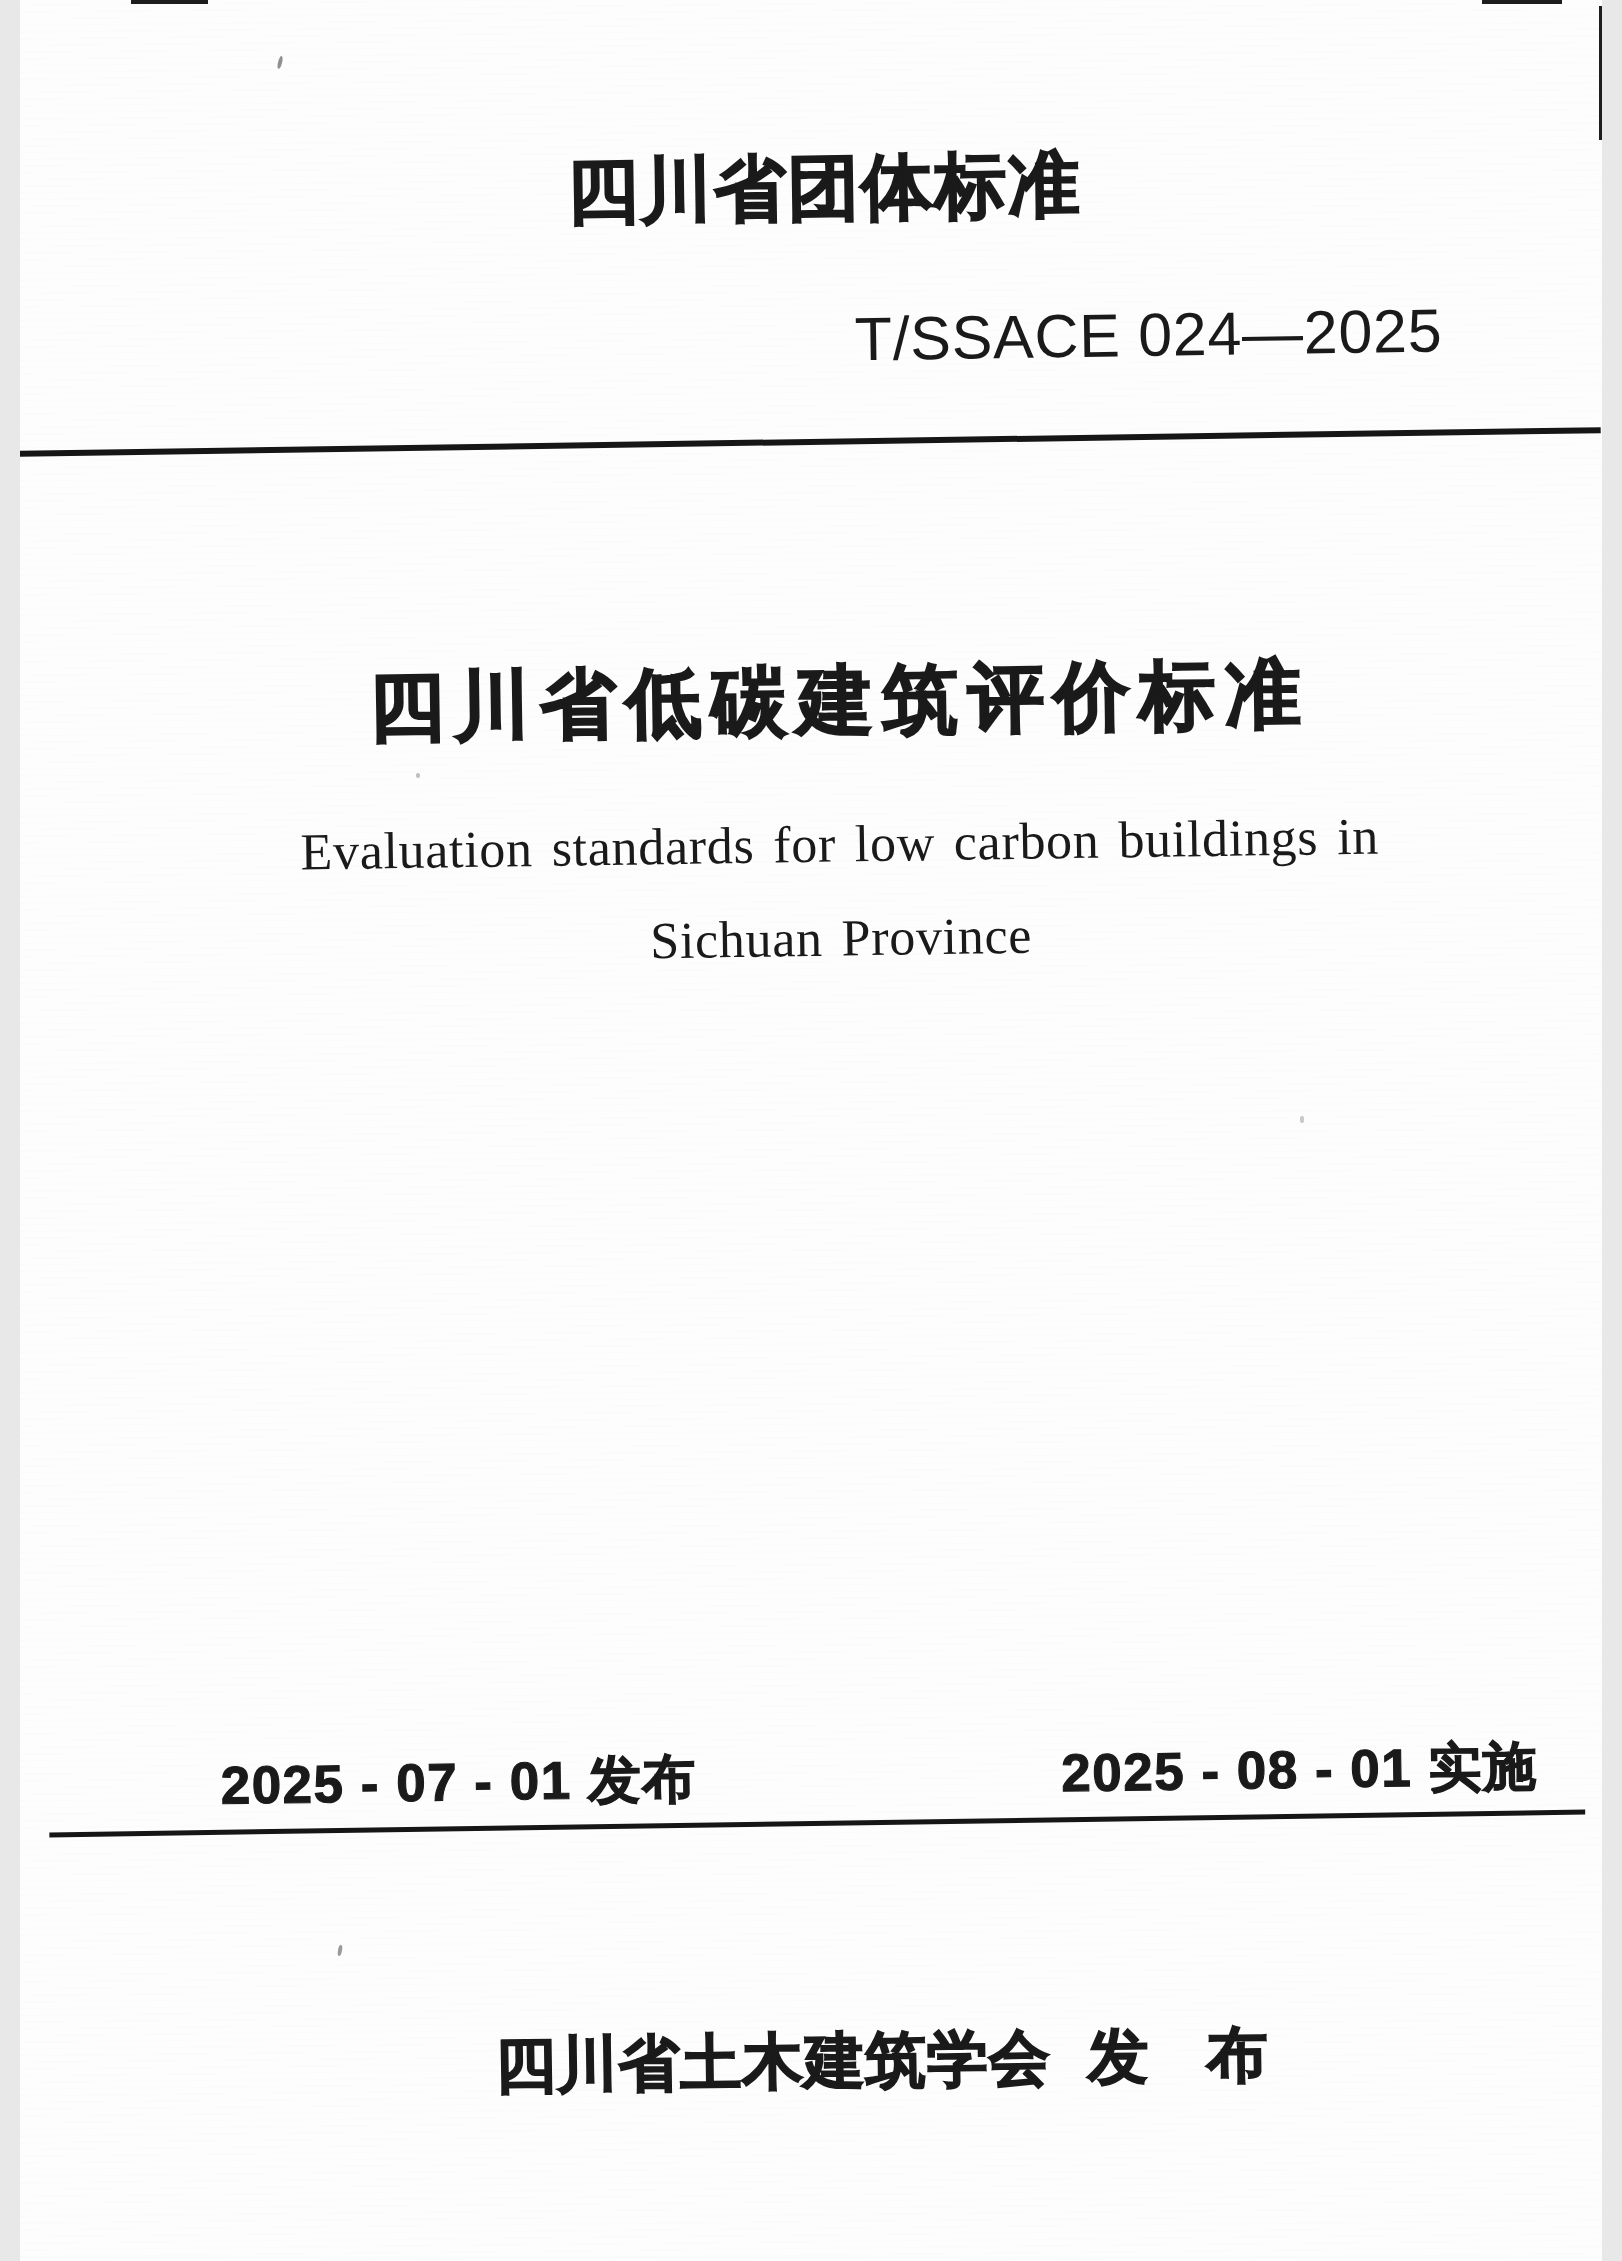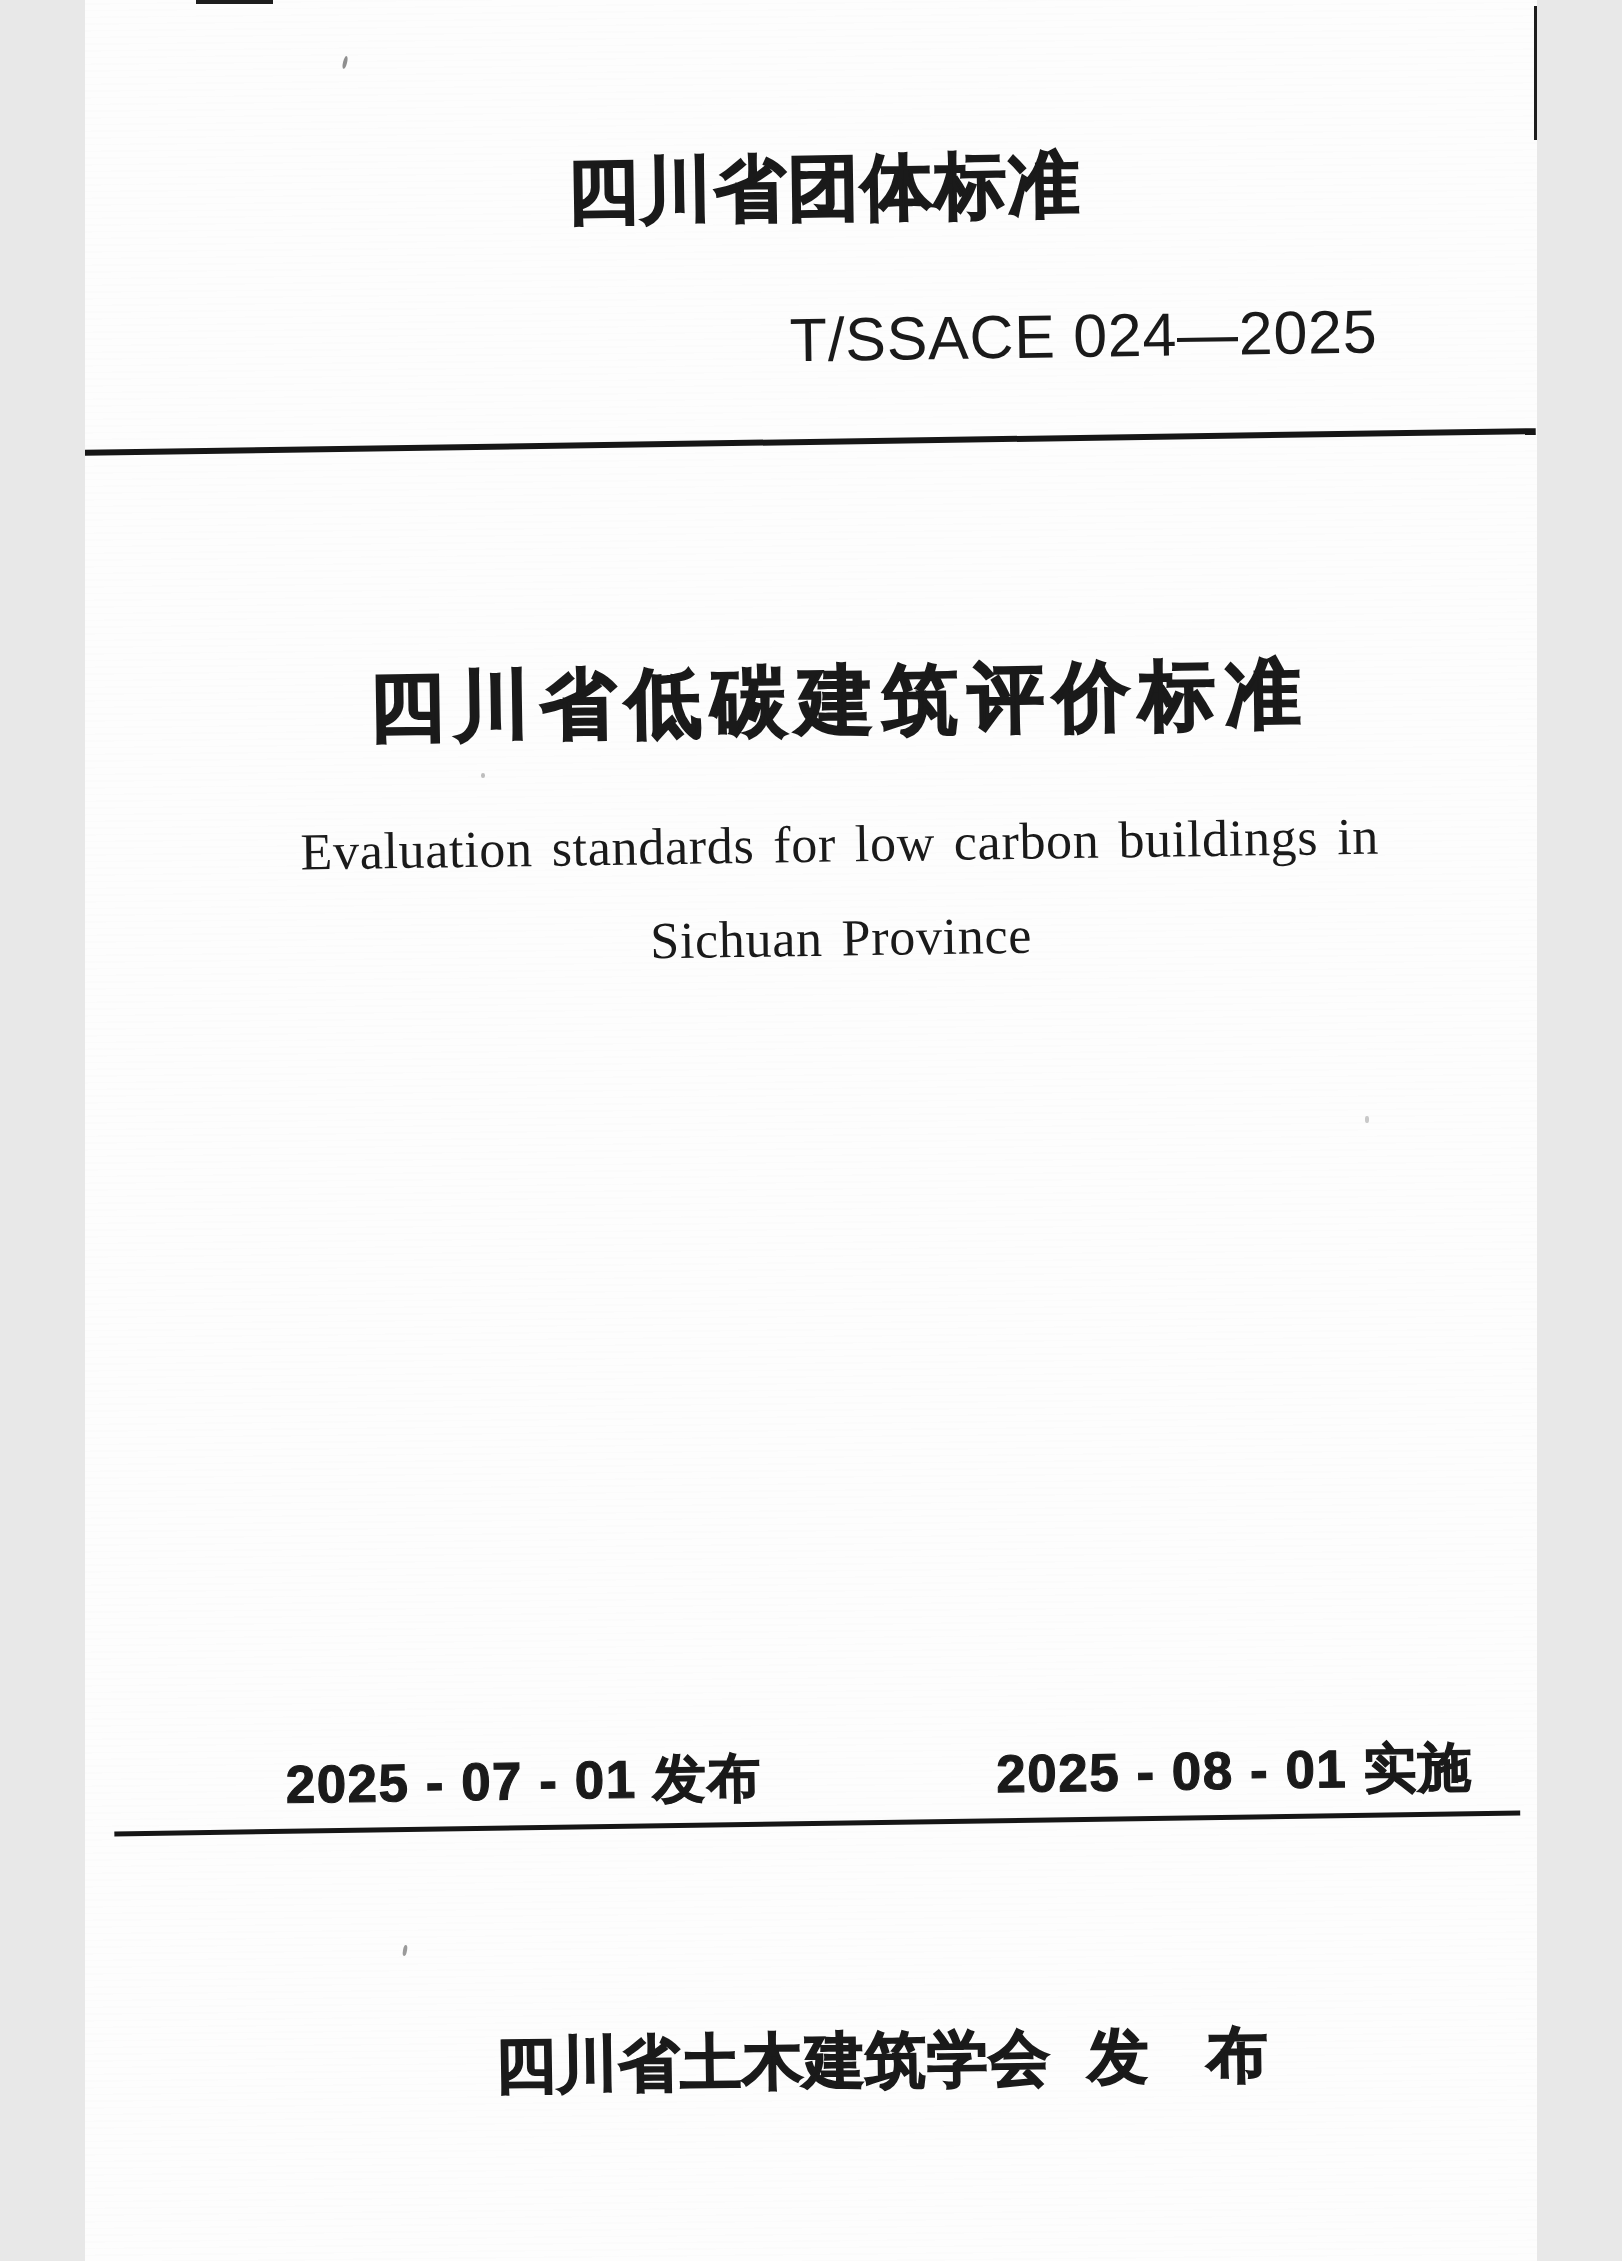--- a/index.html
+++ b/index.html
@@ -2,21 +2,21 @@
 <html style="font-size:12px"><head>
 <meta charset="utf-8">
 <style>
   html, body {
     margin: 0;
     padding: 0;
     background: #e8e8e8;
   }
   .page {
     position: relative;
-    width: 1452px;
+    width: 1582px;
     height: 2261px;
     margin: 0 auto;
     background: #fdfdfd;
     overflow: hidden;
     color: #1a1a1a;
     font-family: "Liberation Sans", sans-serif;
   }
   
   .noise {
     position: absolute;

